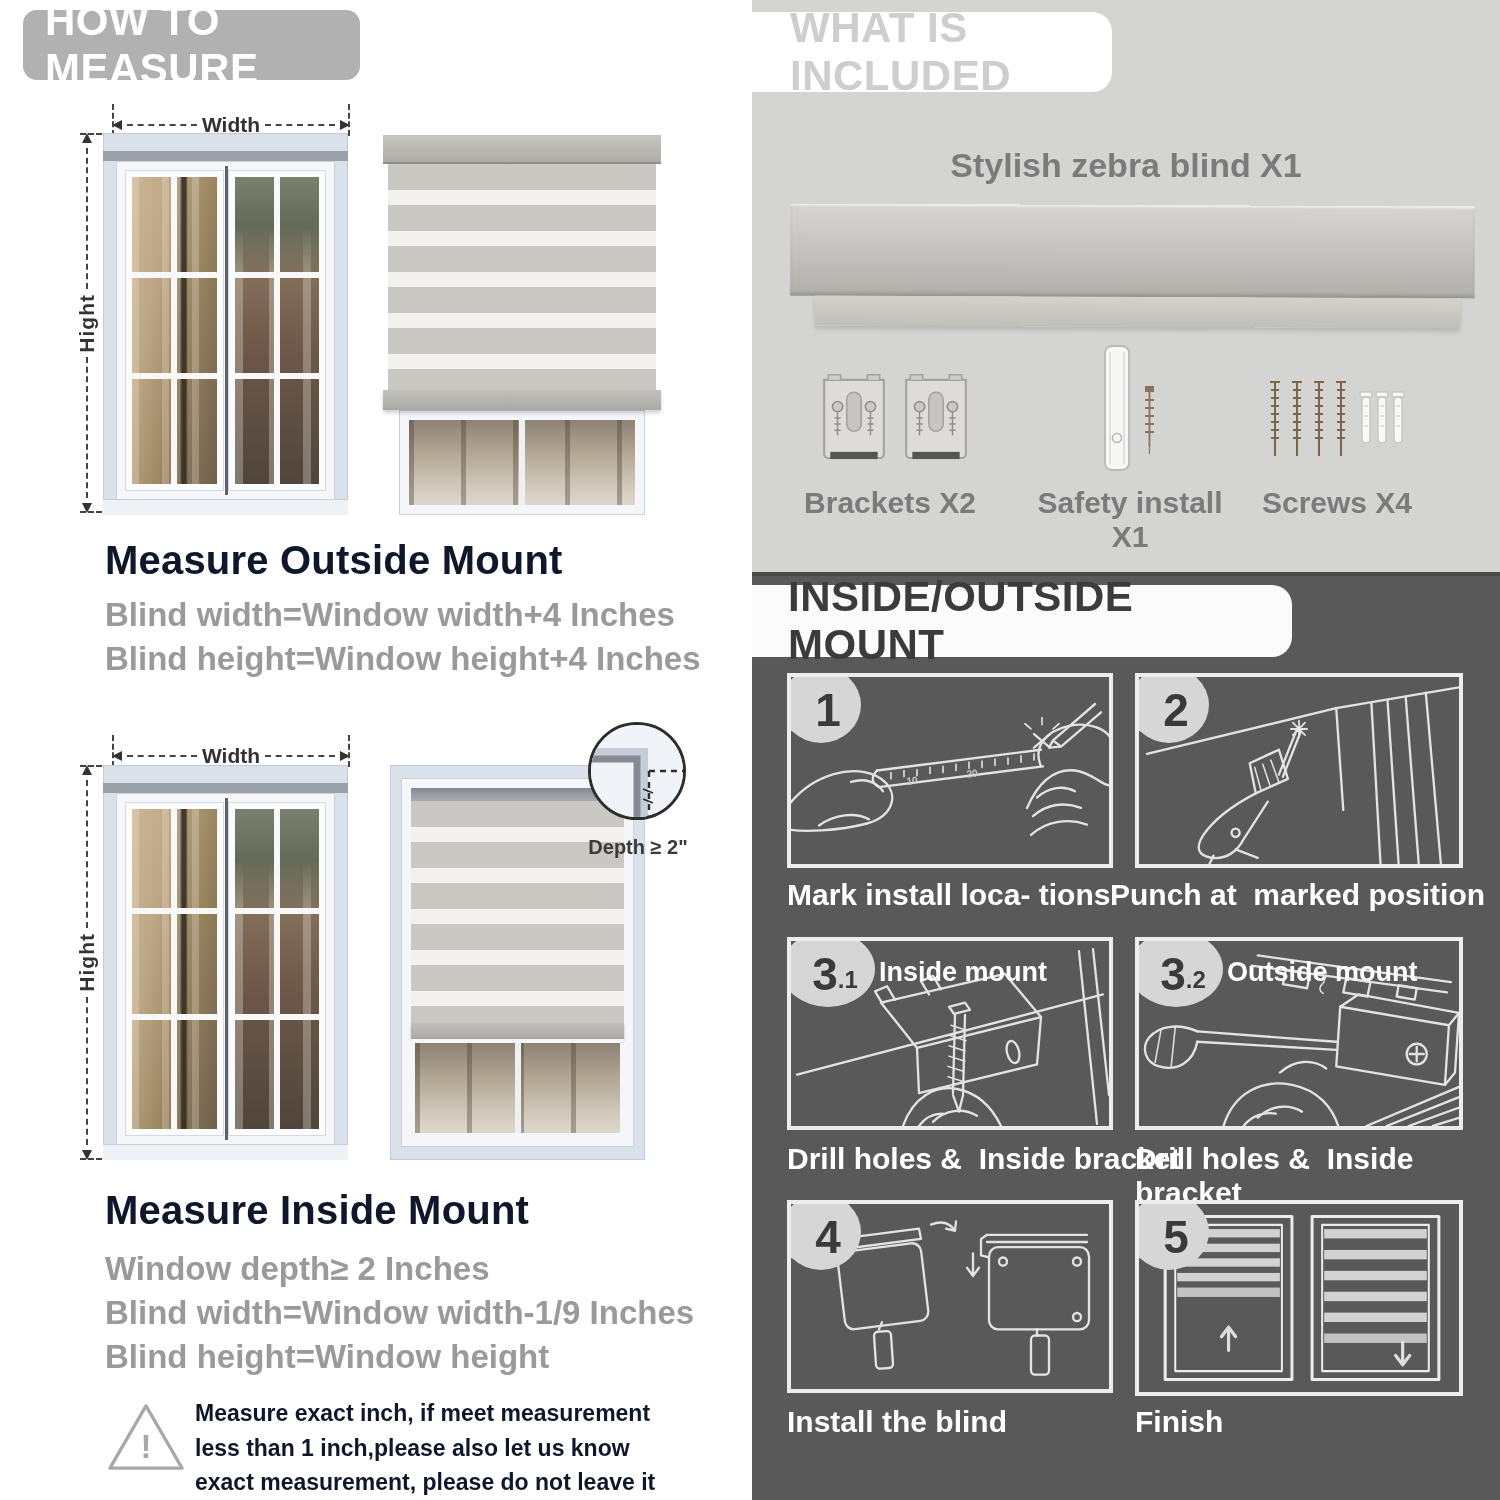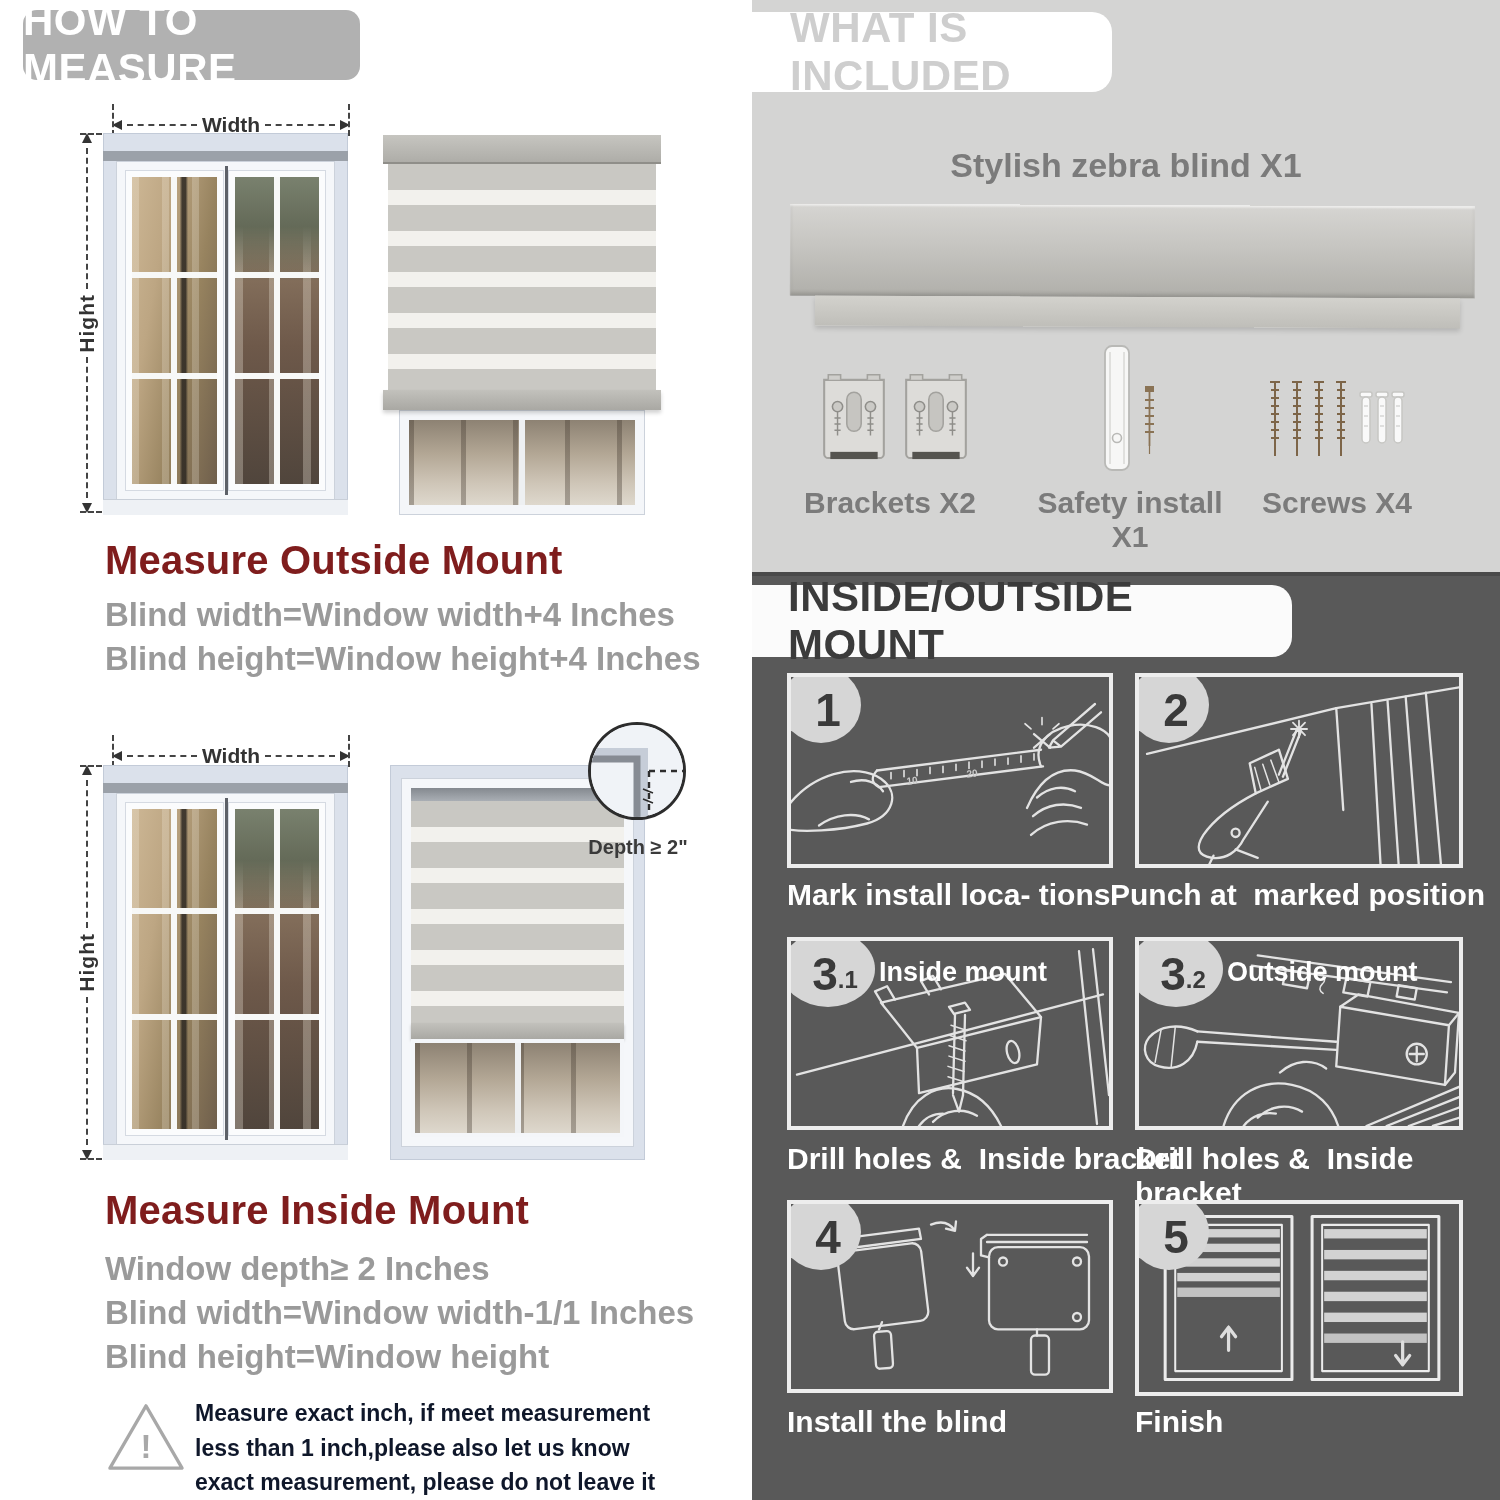--- a/index.html
+++ b/index.html
@@ -2,21 +2,21 @@
 <html><head>
 <meta charset="utf-8">
 <style>
   html,body{margin:0;padding:0;background:#fff;}
   .canvas{position:relative;width:1500px;height:1500px;background:#ffffff;overflow:hidden;
           font-family:"Liberation Sans",sans-serif;}
   .abs{position:absolute;}
 
   
   .plate-left{left:23px;top:10px;width:337px;height:70px;background:#b1b1b1;border-radius:14px;
-    color:#ffffff;font-size:42px;font-weight:bold;display:flex;align-items:center;box-sizing:border-box;letter-spacing:.5px;}
+    color:#ffffff;font-size:42px;font-weight:bold;display:flex;align-items:center;padding-left:22px;box-sizing:border-box;letter-spacing:.5px;}
   .plate-right{left:752px;top:12px;width:360px;height:80px;background:#ffffff;border-radius:0 20px 20px 0;
     color:#cecece;font-size:42px;font-weight:bold;display:flex;align-items:center;padding-left:38px;box-sizing:border-box;letter-spacing:.5px;}
   .plate-mount{left:752px;top:585px;width:540px;height:72px;background:#fbfbfb;border-radius:0 20px 20px 0;
     color:#3b3b3b;font-size:42px;font-weight:bold;display:flex;align-items:center;padding-left:36px;box-sizing:border-box;letter-spacing:.5px;}
 
   
   .warrow{display:flex;align-items:center;gap:5px;color:#333;font-weight:bold;font-size:21px;}
   .warrow .dash{flex:1;border-top:2px dashed #444;height:0;}
   .ah-left{width:0;height:0;border-top:5px solid transparent;border-bottom:5px solid transparent;border-right:10px solid #333;}
   .ah-right{width:0;height:0;border-top:5px solid transparent;border-bottom:5px solid transparent;border-left:10px solid #333;}
@@ -69,21 +69,21 @@
   .wc-cassette{position:absolute;left:0;right:0;top:0;height:13px;background:linear-gradient(180deg,#84898f,#a9aeb4);}
   .wc-fabric{position:absolute;left:0;right:0;top:13px;height:222px;}
   .wc-rail{position:absolute;left:0;right:0;top:235px;height:16px;background:linear-gradient(180deg,#c2c1bc,#a9a8a3);box-shadow:0 2px 3px rgba(0,0,0,.2);}
   .wc-under{position:absolute;left:0;right:0;top:251px;bottom:0;background:#f4f6f9;}
 
   
   .magnifier{width:92px;height:92px;border-radius:50%;border:3px solid #2d2d2d;background:#f0f3f7;overflow:hidden;z-index:5;}
   .depth-label{font-size:20px;font-weight:bold;color:#3a3a3a;text-align:center;}
 
   
-  .m-title{font-size:40px;font-weight:bold;color:#7f1d1d;letter-spacing:.2px;}
+  .m-title{font-size:40px;font-weight:bold;color:#0f172a;letter-spacing:.2px;}
   .m-line{font-size:33px;font-weight:bold;color:#9a9a9a;}
   .warn-text{font-size:23px;font-weight:bold;color:#0f172a;line-height:1.5;width:470px;}
 
   
   .included-bg{left:752px;top:0;width:748px;height:572px;background:#d4d4d3;}
   .product-label{left:752px;top:146px;width:748px;text-align:center;font-size:34px;font-weight:bold;color:#7b7b7b;}
   .headrail{left:790px;top:205px;width:685px;height:92px;background:linear-gradient(180deg,#d6d5d2 0%,#c6c5c1 45%,#b0afaa 100%);
     box-shadow:inset 0 2px 2px rgba(255,255,255,.6), inset 0 -3px 4px rgba(0,0,0,.15);transform:rotate(.25deg);}
   .headrail-lip{left:815px;top:297px;width:645px;height:30px;background:linear-gradient(180deg,#d3d2cd,#bfbeb9);
     box-shadow:0 3px 5px rgba(0,0,0,.15);transform:rotate(.25deg);}
@@ -231,21 +231,21 @@
         <path d="M0,30 L50,30 L50,92" stroke="#c6cdd8" stroke-width="14" fill="none"></path>
         <path d="M0,34 L46,34 L46,92" stroke="#878c94" stroke-width="7" fill="none"></path>
         <path d="M58,46 L58,92 M58,46 L92,46" stroke="#2d2d2d" stroke-width="2.4" stroke-dasharray="6,5" fill="none"></path>
         <path d="M52,64 l10,4 M52,74 l10,4" stroke="#2d2d2d" stroke-width="1.6" fill="none"></path>
       </svg>
     </div>
     <div class="abs depth-label" style="left:578px;top:836px;width:120px;">Depth ≥ 2"</div>
 
     <div class="abs m-title" style="left:105px;top:1188px;">Measure Inside Mount</div>
     <div class="abs m-line" style="left:105px;top:1250px;">Window depth≥ 2 Inches</div>
-    <div class="abs m-line" style="left:105px;top:1294px;">Blind width=Window width-1/1 Inches</div>
+    <div class="abs m-line" style="left:105px;top:1294px;">Blind width=Window width-1/9 Inches</div>
     <div class="abs m-line" style="left:105px;top:1338px;">Blind height=Window height</div>
 
     <div class="abs" style="left:105px;top:1398px;">
       <svg class="warning-tri" viewBox="0 0 100 92">
         <path d="M50,8 L94,84 L6,84 Z" fill="none" stroke="#a8a8a8" stroke-width="4" stroke-linejoin="round"></path>
         <text x="50" y="72" text-anchor="middle" font-size="40" font-weight="bold" fill="#a8a8a8">!</text>
       </svg>
     </div>
     <div class="abs warn-text" style="left:195px;top:1396px;">Measure exact inch, if meet measurement less than 1 inch,please also let us know exact measurement, please do not leave it</div>
   </section>

